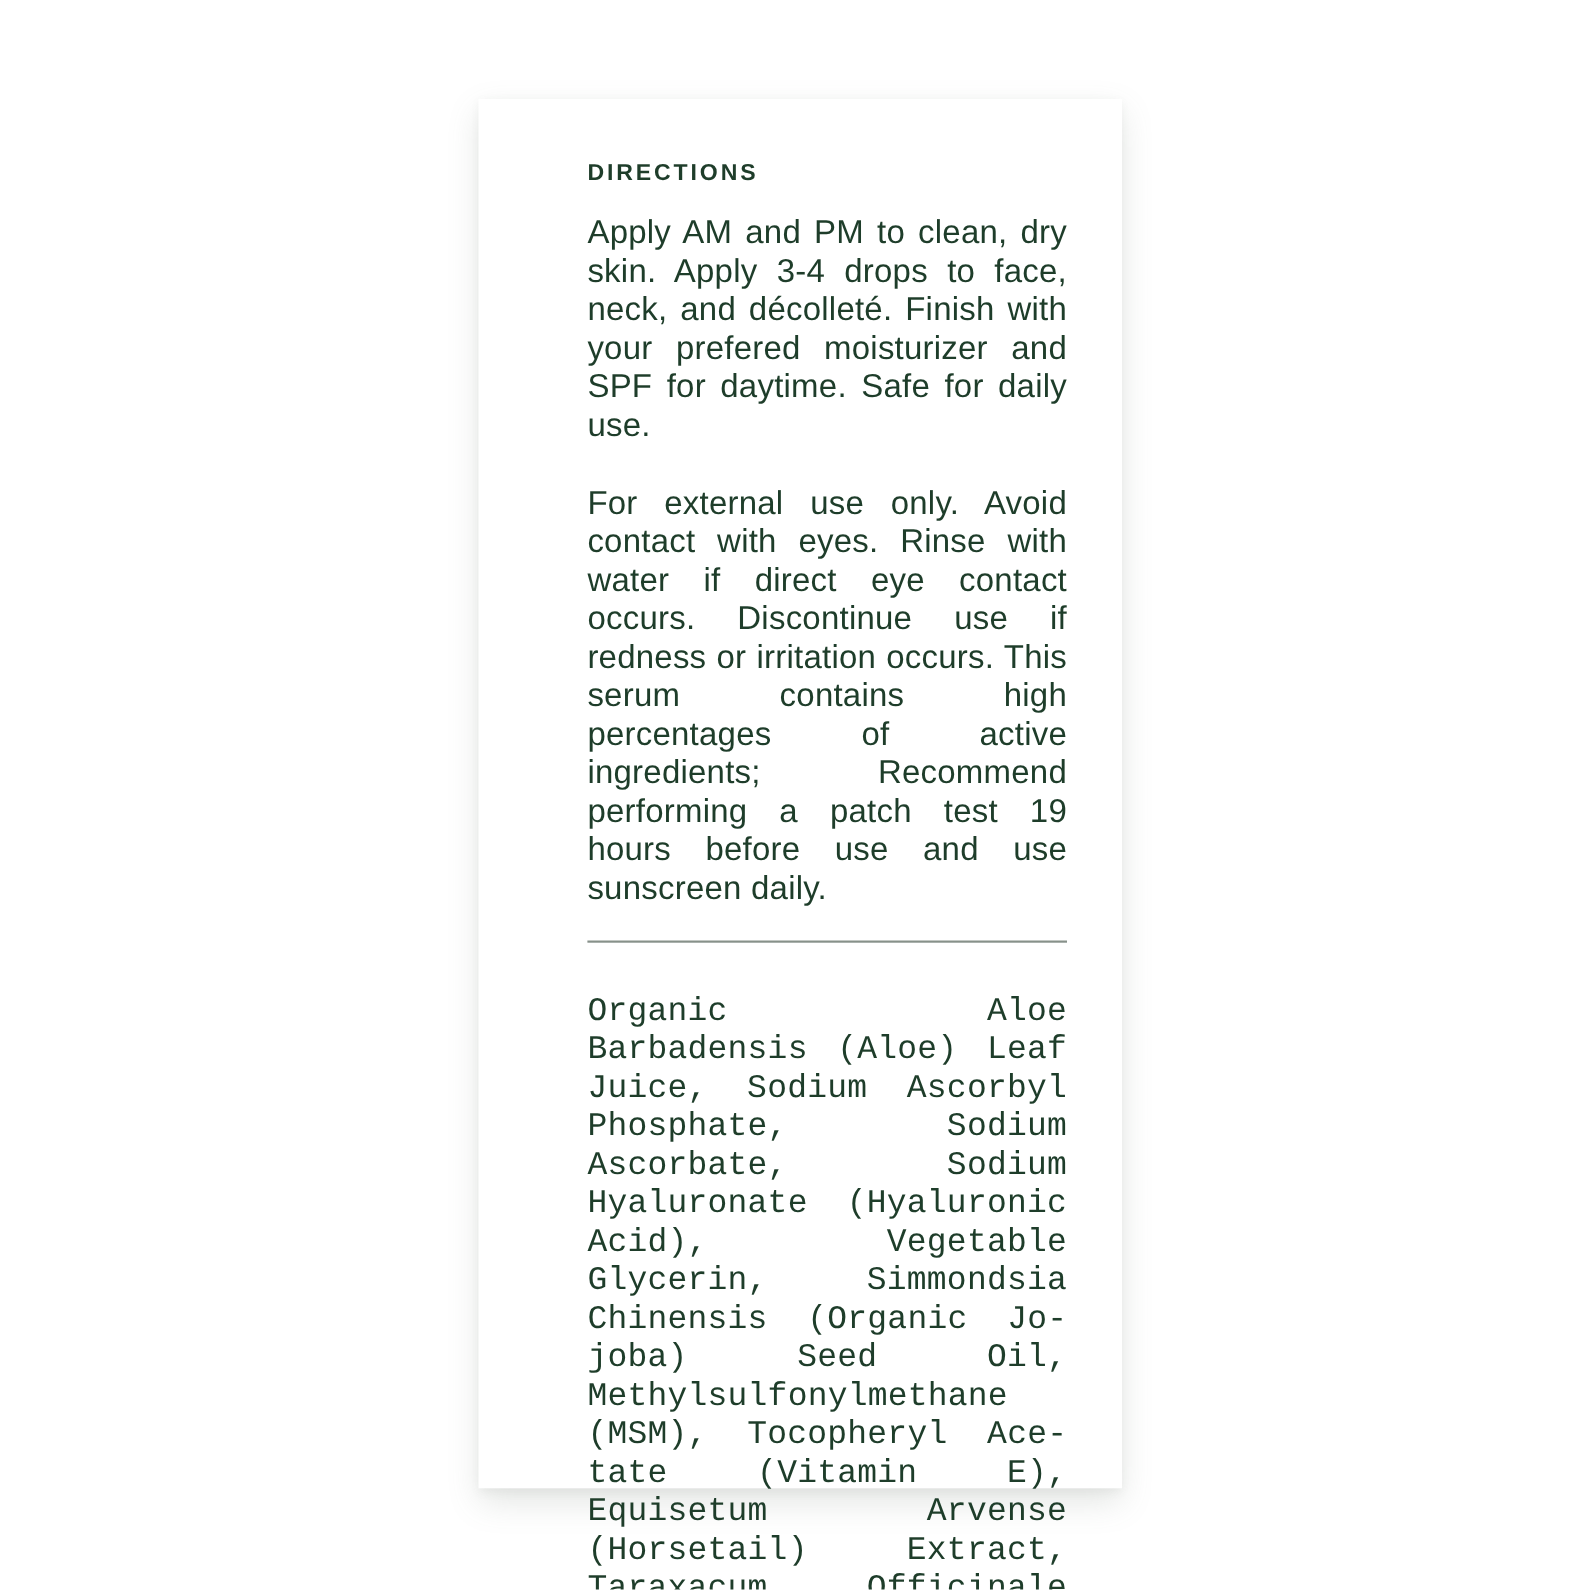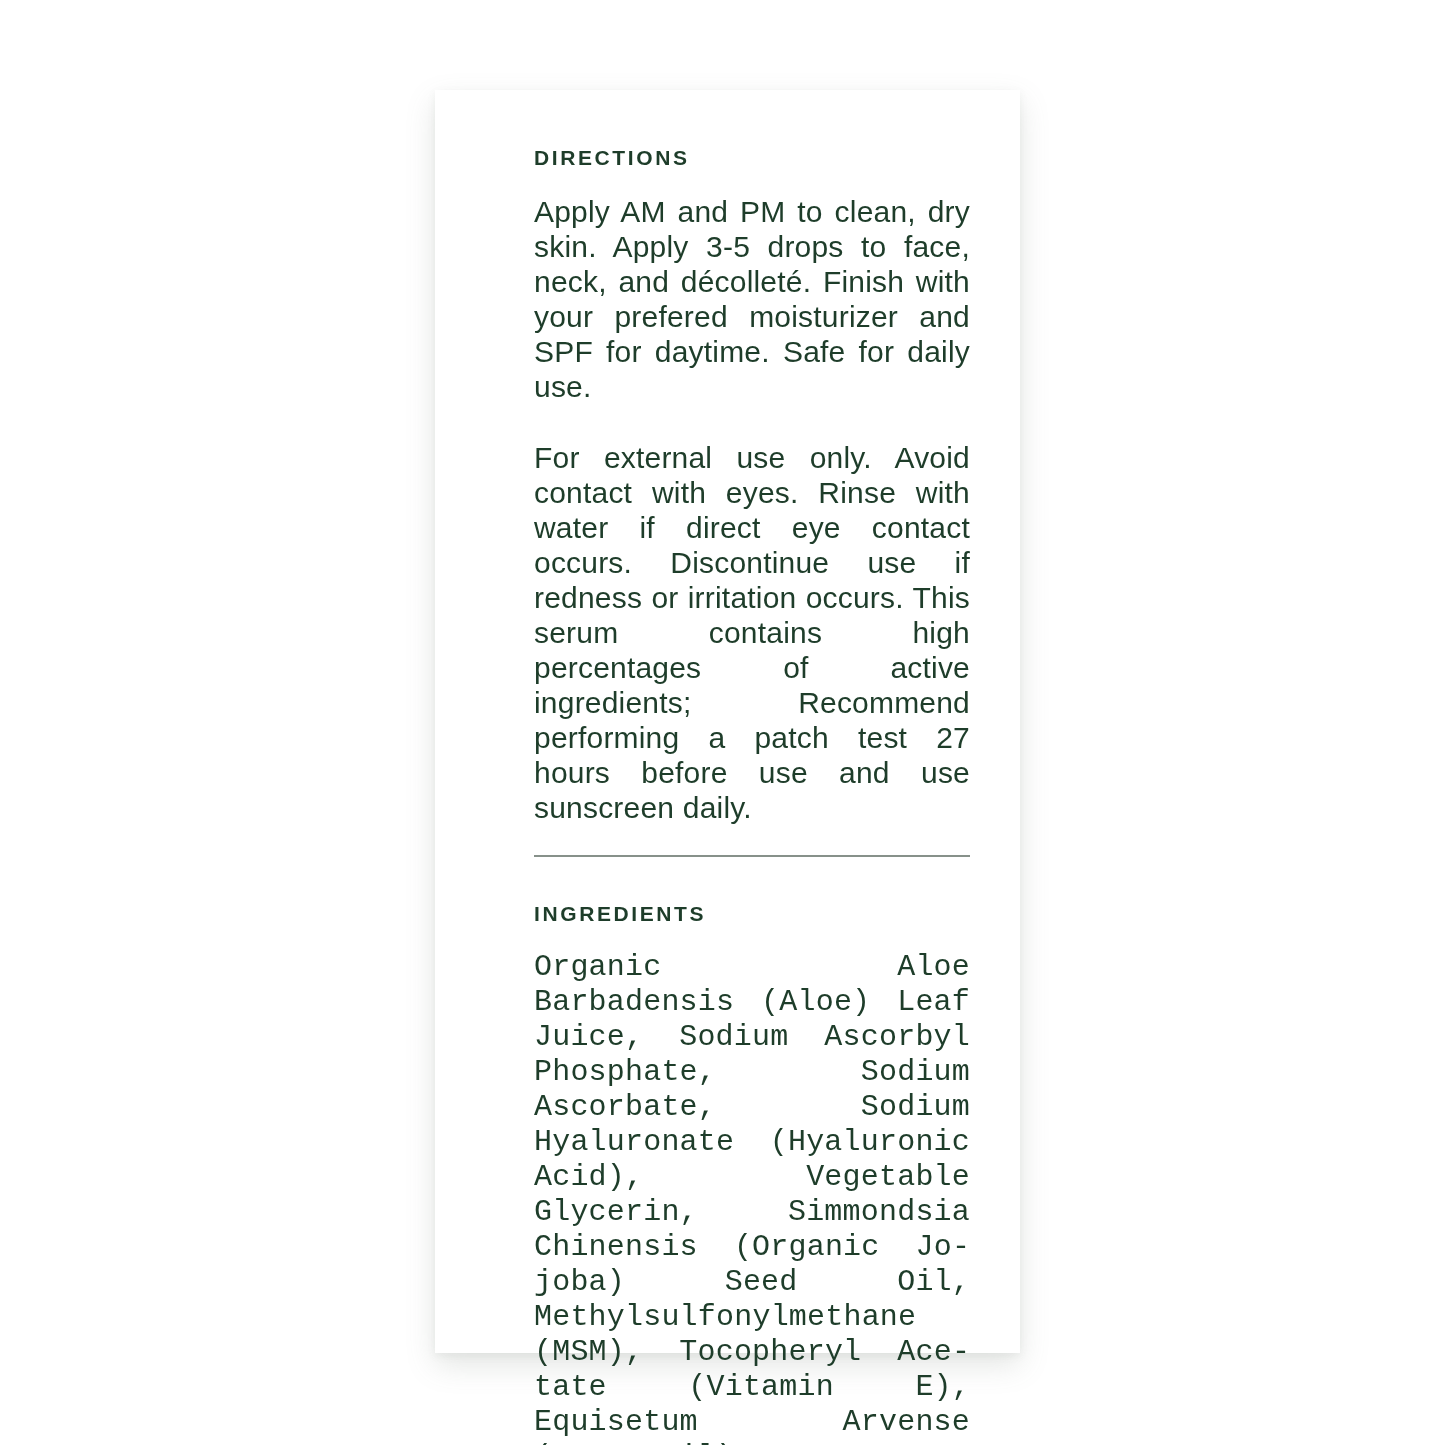--- a/index.html
+++ b/index.html
@@ -53,24 +53,23 @@
     width: 100%;
   }
 </style>
 </head>
 <body>
 
 <div class="label-card">
 
   <section>
     <h2 class="section-heading">DIRECTIONS</h2>
-    <p class="body-text">Apply AM and PM to clean, dry skin. Apply 3-5 drops to face, neck, and décolleté. Finish with your prefered moisturizer and SPF for daytime. Safe for daily use.</p>
-    <p class="body-text">For external use only. Avoid con­tact with eyes. Rinse with water if direct eye contact occurs. Dis­continue use if redness or irritation occurs. This serum contains high percentages of active ingredients; Recommend performing a patch test 27 hours before use and use sunscreen daily.</p>
+    <p class="body-text">Apply AM and PM to clean, dry skin. Apply 3-4 drops to face, neck, and décolleté. Finish with your prefered moisturizer and SPF for daytime. Safe for daily use.</p>
+    <p class="body-text">For external use only. Avoid con­tact with eyes. Rinse with water if direct eye contact occurs. Dis­continue use if redness or irritation occurs. This serum contains high percentages of active ingredients; Recommend performing a patch test 19 hours before use and use sunscreen daily.</p>
   </section>
 
   <hr class="section-divider">
 
   <section>
-    <h2 class="section-heading">INGREDIENTS</h2>
     <p class="body-text ingredients-text">Organic Aloe Barbadensis (Aloe) Leaf Juice, Sodium Ascorbyl Phosphate, Sodium Ascorbate, Sodium Hyaluronate (Hyaluronic Acid), Vegetable Glycerin, Sim­mondsia Chinensis (Organic Jo­joba) Seed Oil, Methylsulfonyl­methane (MSM), Tocopheryl Ace­tate (Vitamin E), Equisetum Arvense (Horsetail) Extract, Tara­xacum Officinale (Dandelion) Root Extract, Lecithin, Carbomer, Xanthan Gum, Ethanol, Pheno­xyethanol, Ethylhexylglycerin</p>
   </section>
 
 </div>
 
 </body></html>

